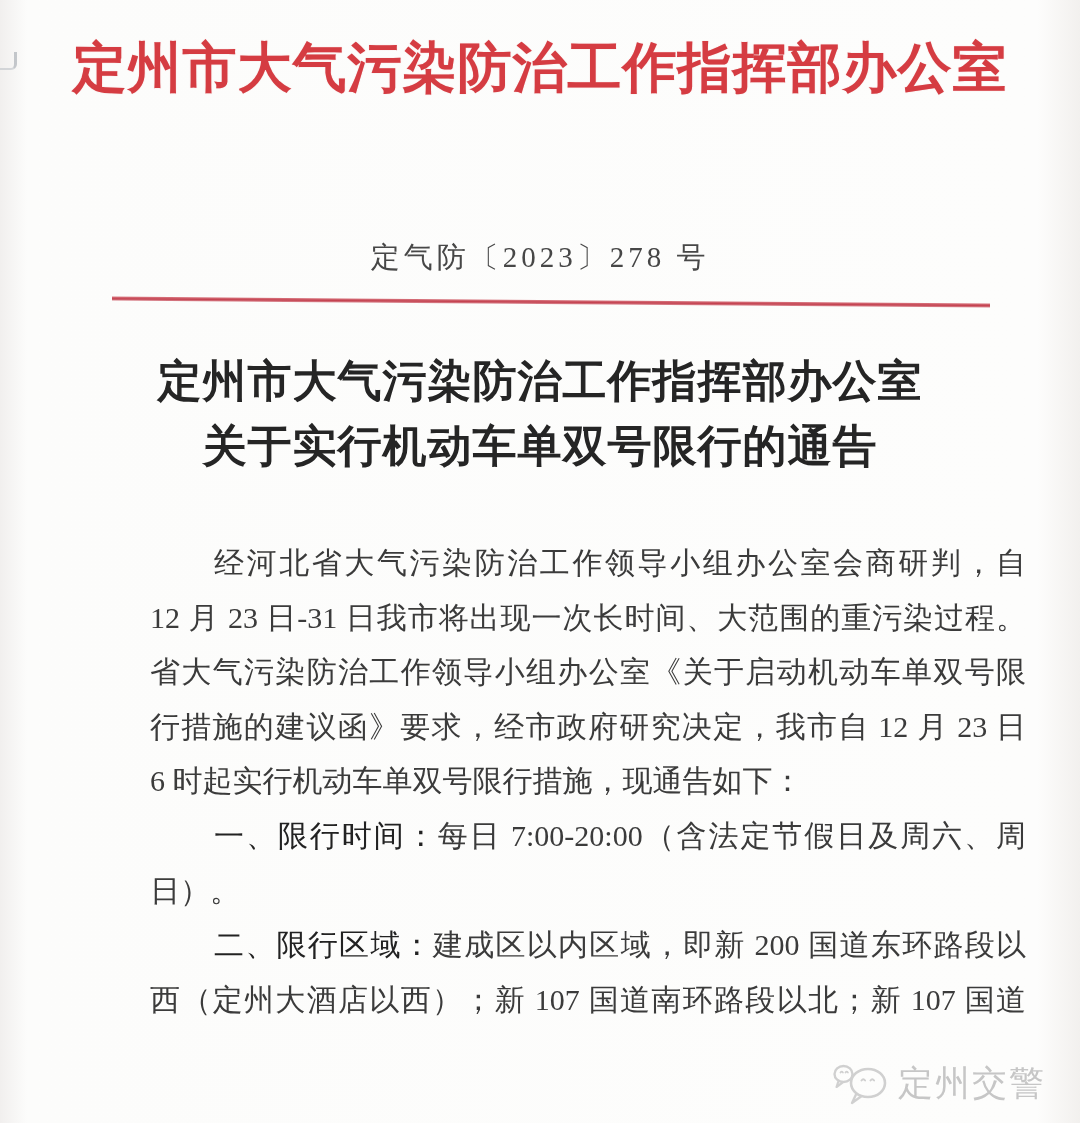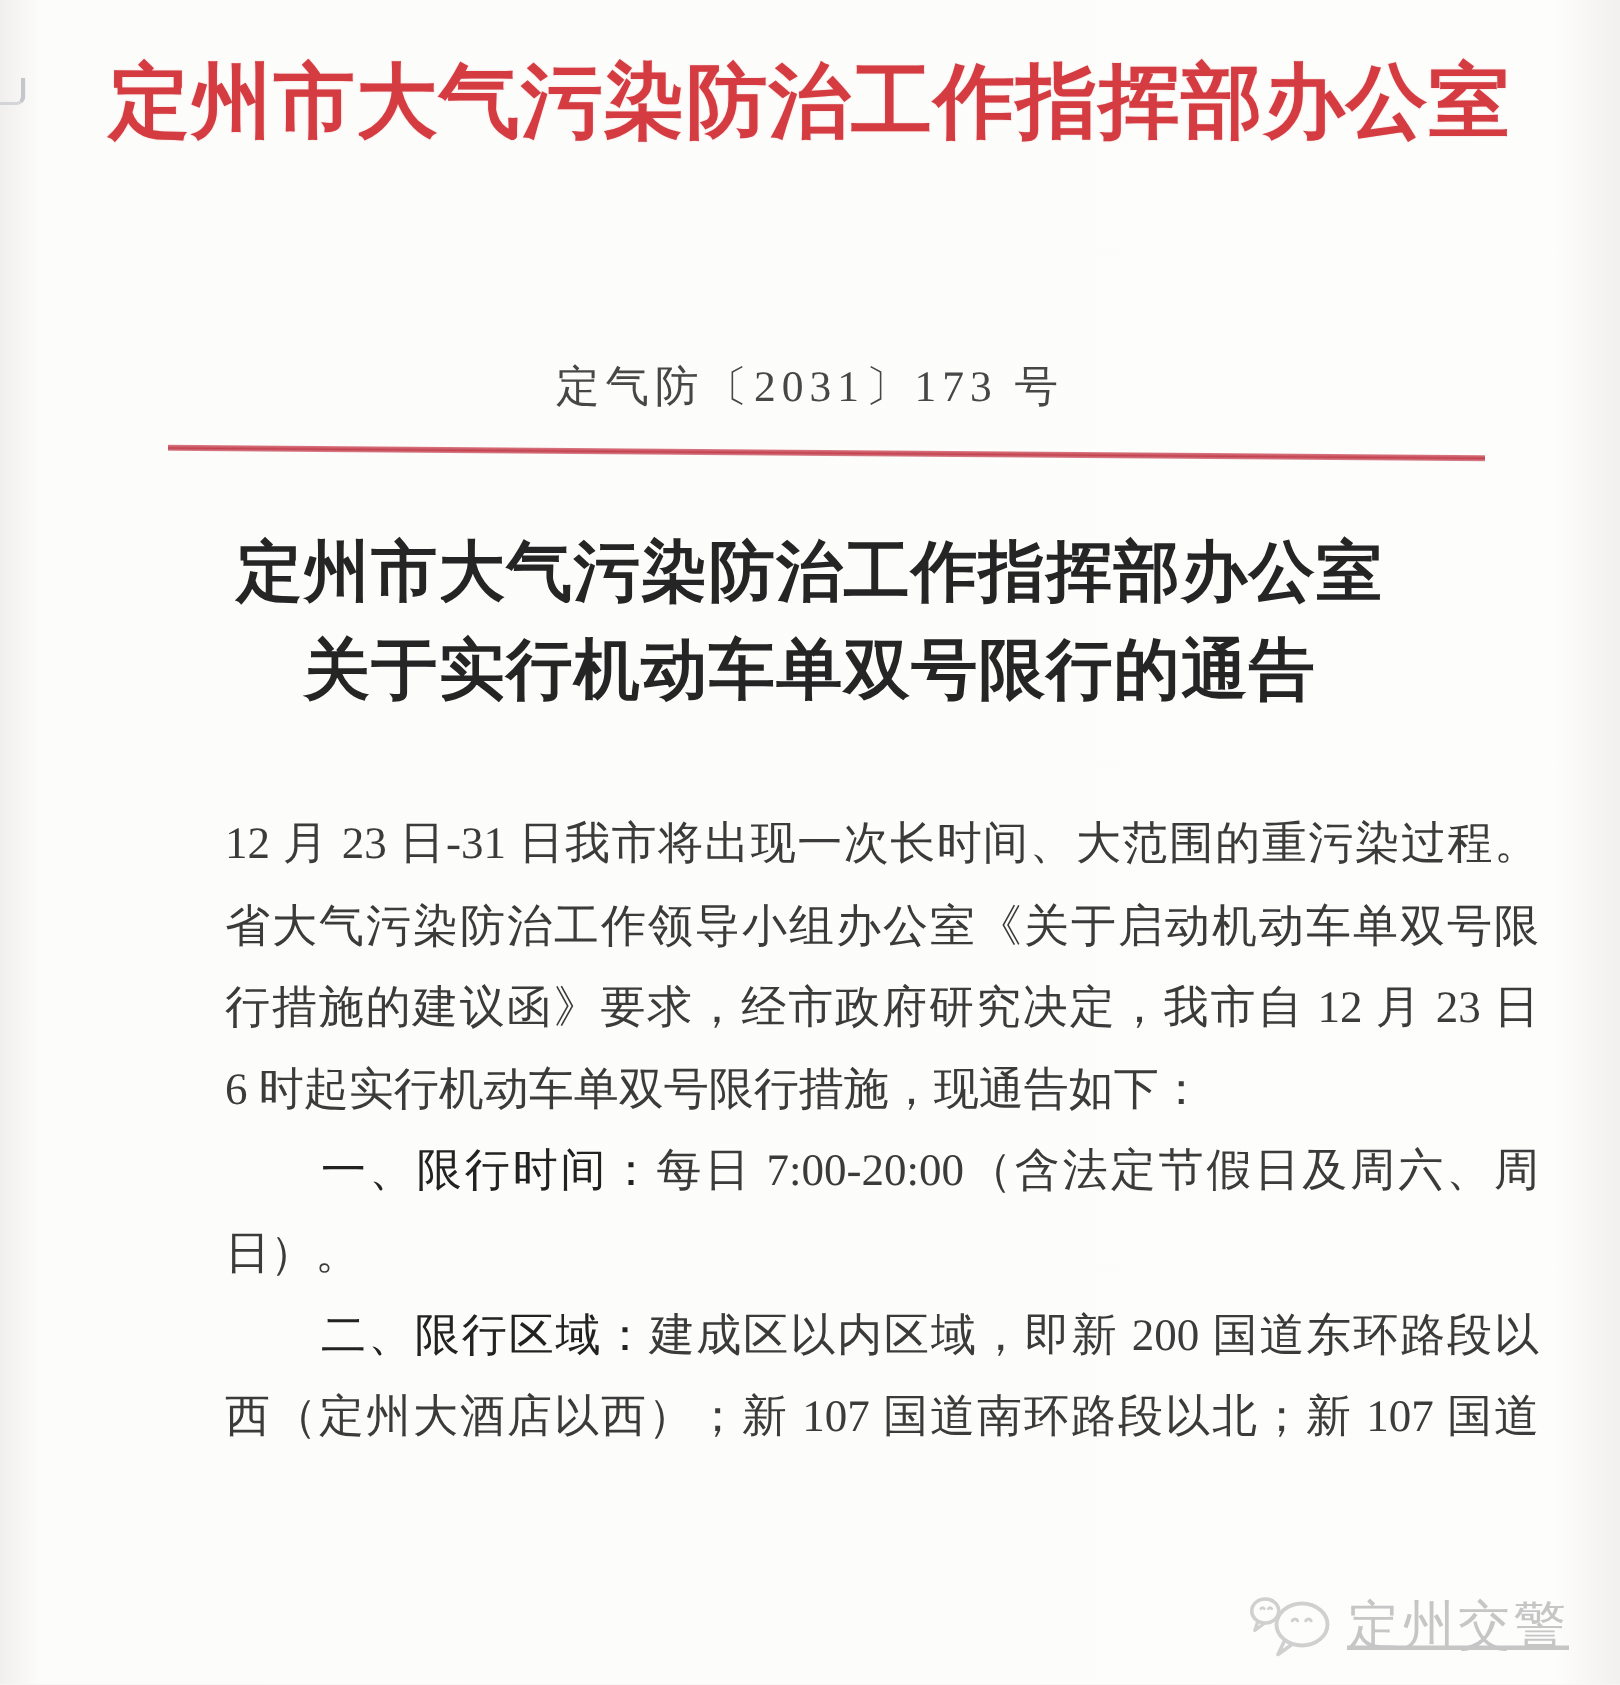--- a/index.html
+++ b/index.html
@@ -80,43 +80,43 @@
     color: #222;
   }
   .watermark {
     position: absolute; right: 34px; bottom: 16px;
     display: flex; align-items: center; gap: 8px;
     color: #c6c6c6;
     font-size: 35px; letter-spacing: 2px;
     font-family: "Liberation Sans", sans-serif;
     user-select: none;
     white-space: nowrap;
-    text-decoration: underline;
   }
   .watermark svg { display: block; opacity: .85; }
 </style>
 </head>
 <body>
 
 <div class="page">
 
   <div class="corner-mark"></div>
 
   <div class="letterhead">定州市大气污染防治工作指挥部办公室</div>
 
-  <div class="doc-number">定气防〔2031〕173 号</div>
+  <div class="doc-number">定气防〔2023〕278 号</div>
 
   <div class="red-line"></div>
 
   <div class="notice-title">
     <div>定州市大气污染防治工作指挥部办公室</div>
     <div>关于实行机动车单双号限行的通告</div>
   </div>
 
   <div class="body-text">
+    <div class="line justify indent">经河北省大气污染防治工作领导小组办公室会商研判，自</div>
     <div class="line justify">12 月 23 日-31 日我市将出现一次长时间、大范围的重污染过程。</div>
     <div class="line justify">省大气污染防治工作领导小组办公室《关于启动机动车单双号限</div>
     <div class="line justify">行措施的建议函》要求，经市政府研究决定，我市自 12 月 23 日</div>
     <div class="line">6 时起实行机动车单双号限行措施，现通告如下：</div>
 
     <div class="line justify indent">
       <span class="label">一、限行时间：</span><span>每日 7:00-20:00（含法定节假日及周六、周</span>
     </div>
     <div class="line">日）。</div>
 

